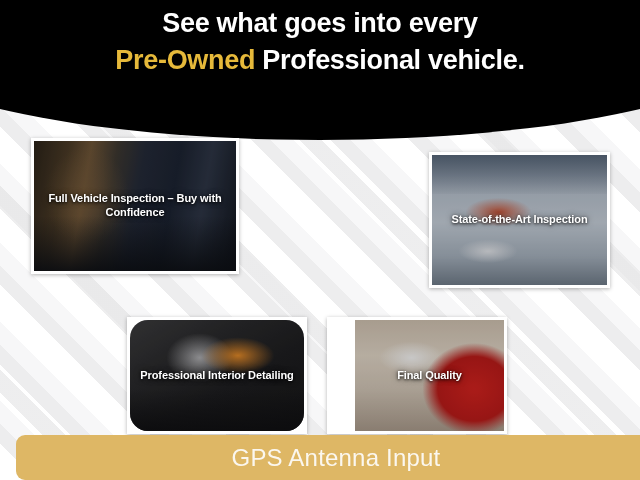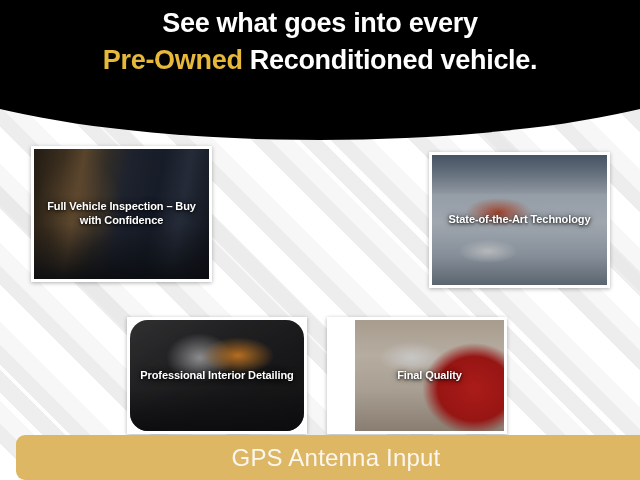--- a/index.html
+++ b/index.html
@@ -113,21 +113,21 @@
     font-size: 11px;
     font-weight: bold;
     line-height: 1.25;
     text-align: center;
     letter-spacing: -0.1px;
     padding: 0 4px;
     text-shadow: 0 1px 3px rgba(0,0,0,0.85), 0 0 6px rgba(0,0,0,0.6);
   }
 
   
-  #card-1 { left: 31px;  top: 146px; width: 181px; height: 136px; }
+  #card-1 { left: 31px;  top: 138px; width: 208px; height: 136px; }
   #card-2 { left: 230px; top: 152px; width: 181px; height: 136px; }
   #card-3 { left: 429px; top: 152px; width: 181px; height: 136px; }
   #card-4 { left: 127px; top: 317px; width: 180px; height: 117px; }
   #card-5 { left: 327px; top: 317px; width: 180px; height: 117px; padding-left: 28px; }
 
   
   .ph1 {
     background:
       radial-gradient(ellipse 60px 70px at 26% 42%, rgba(120,92,60,0.55), rgba(0,0,0,0) 70%),
       linear-gradient(100deg, #2b2319 0%, #4a3a26 16%, #6d5436 26%, #3c3730 38%,
@@ -208,34 +208,34 @@
 <body>
 
 <div id="stage">
 
   <div class="stripes"></div>
   <div class="stripes-soft"></div>
 
   <div class="header">
     <div class="header-inner">
       <div class="headline">See what goes into every</div>
-      <div class="headline line2"><span class="gold-word">Pre-Owned</span><span> Reconditioned vehicle.</span></div>
+      <div class="headline line2"><span class="gold-word">Pre-Owned</span><span> Professional vehicle.</span></div>
     </div>
   </div>
 
   <div class="card" id="card-1">
     <div class="card-photo ph1">
       <div class="card-label">Full Vehicle Inspection – Buy with Confidence</div>
     </div>
   </div>
 
 
   <div class="card" id="card-3">
     <div class="card-photo ph3">
-      <div class="card-label">State-of-the-Art Technology</div>
+      <div class="card-label">State-of-the-Art Inspection</div>
     </div>
   </div>
 
   <div class="card" id="card-4">
     <div class="card-photo ph4">
       <div class="card-label">Professional Interior Detailing</div>
     </div>
   </div>
 
   <div class="card" id="card-5">

